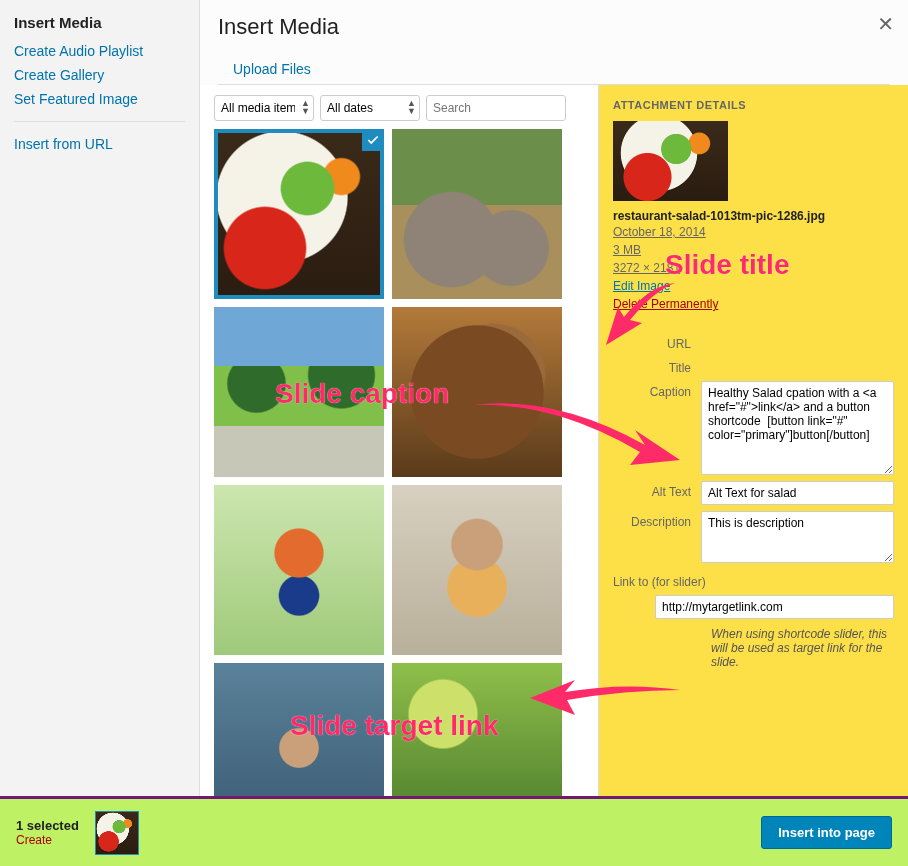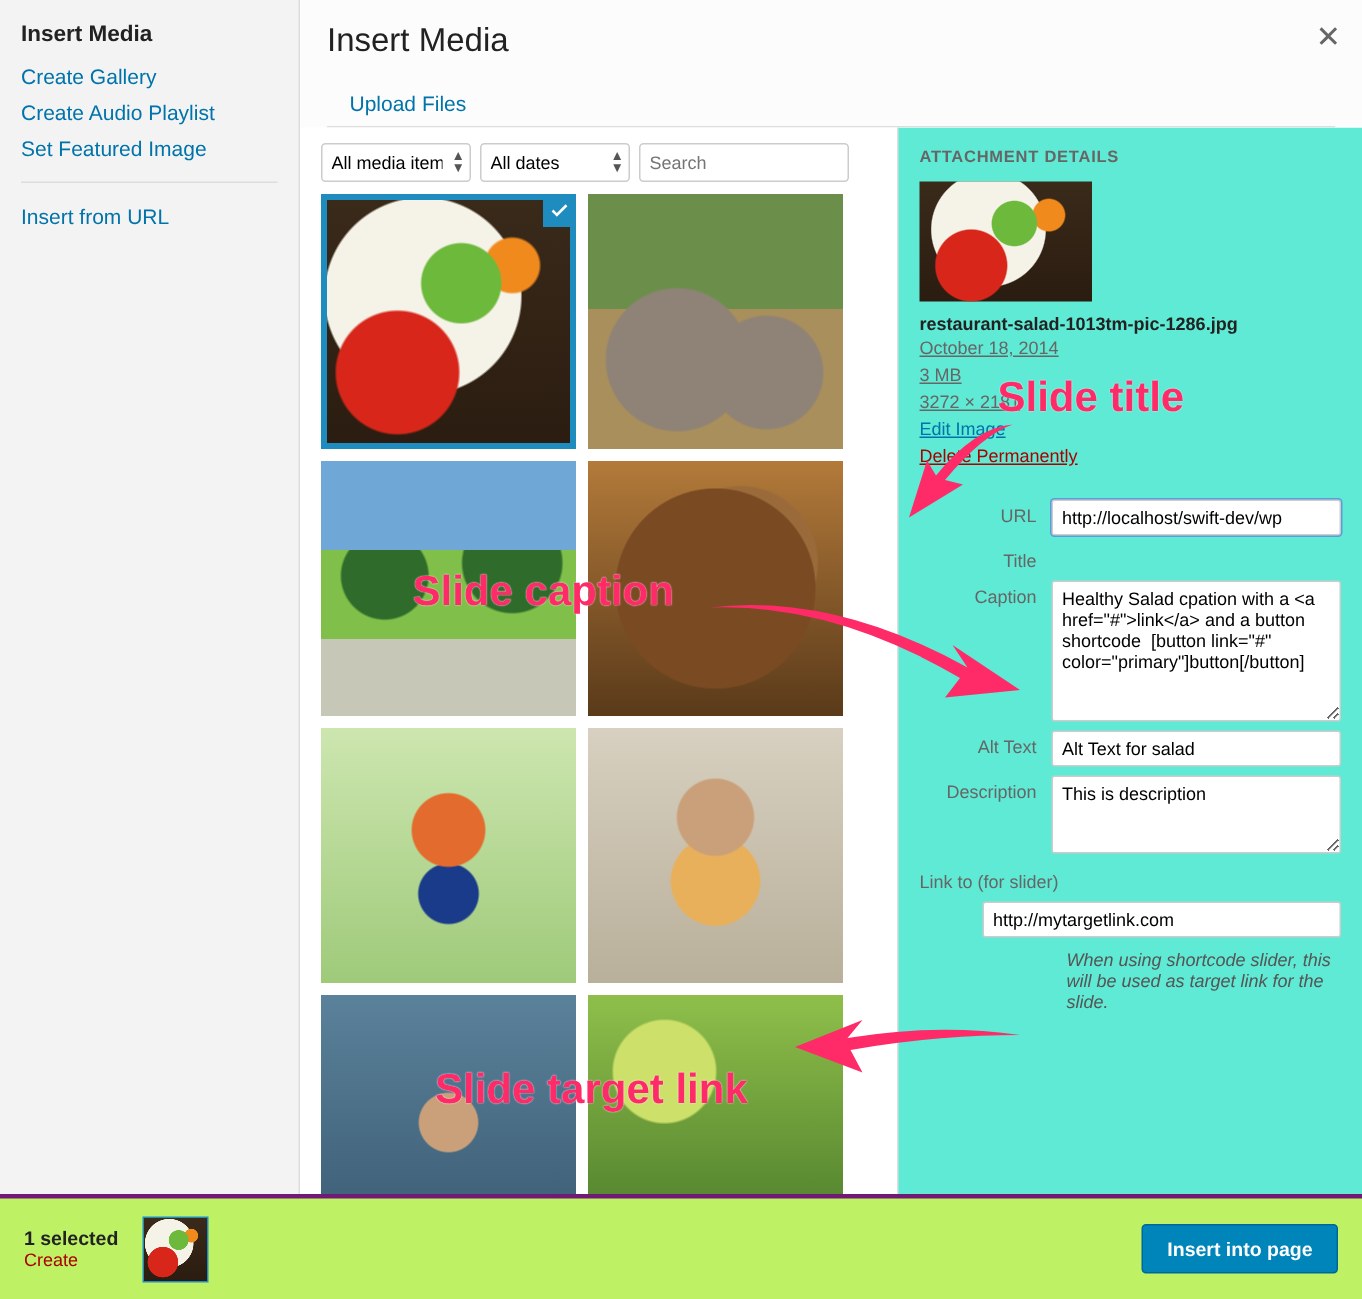--- a/index.html
+++ b/index.html
@@ -62,21 +62,21 @@
      radial-gradient(circle at 50% 35%, #caa07a 0 18%, transparent 19%),
      radial-gradient(circle at 50% 60%, #e8b05a 0 22%, transparent 23%),
      linear-gradient(#d8d0c0,#b8b09a); }
   .ph-girl2 { background:
      radial-gradient(circle at 50% 50%, #caa07a 0 16%, transparent 17%),
      linear-gradient(#5a829a,#3a5a72); }
   .ph-green { background:
      radial-gradient(circle at 30% 30%, #cde06a 0 20%, transparent 21%),
      linear-gradient(#8fbf4a,#4a7a2a); }
 
-  .details { width:310px; border-left:1px solid #ddd; background:#5eead4; padding:14px; overflow:auto; font-size:12px; }
+  .details { width:310px; border-left:1px solid #ddd; background:#fde047; padding:14px; overflow:auto; font-size:12px; }
   .details h3 { font-size:11px; font-weight:700; letter-spacing:0.5px; color:#666; text-transform:uppercase; margin:0 0 10px 0; }
   .det-thumb { width:115px; height:80px; margin-bottom:8px; }
   .fname { font-weight:700; font-size:12px; color:#222; }
   .meta-line { color:#666; font-size:12px; line-height:1.5;text-decoration:underline; }
   .link-blue { color:#0073aa; cursor:pointer; }
   .link-red { color:#a00; cursor:pointer; }
   .form-row { display:flex; align-items:flex-start; margin:6px 0; }
   .form-row label { width:88px; text-align:right; padding-right:10px; color:#666; font-size:12px; padding-top:4px; }
   .form-row input[type=text], .form-row textarea { flex:1; border:1px solid #ccc; border-radius:2px; padding:4px 6px; font-size:12px; font-family:inherit; background:#fff; }
   .form-row .url-field { border:1px solid #5b9dd9; box-shadow:0 0 0 1px #5b9dd9; }
@@ -98,22 +98,22 @@
   svg.arrow { position:absolute; overflow:visible; }
   svg.arrow path { fill:#ff2a68; }
 </style>
 </head>
 <body>
 
 <div class="modal">
   <div class="modal-body">
     <div class="sidebar">
       <h2>Insert Media</h2>
+      <div class="side-link">Create Audio Playlist</div>
       <div class="side-link">Create Gallery</div>
-      <div class="side-link">Create Audio Playlist</div>
       <div class="side-link">Set Featured Image</div>
       <div class="sep"></div>
       <div class="side-link">Insert from URL</div>
     </div>
 
     <div class="main">
       <span class="close-x">✕</span>
       <div class="main-header">
         <h1>Insert Media</h1>
         <div class="tabs">
@@ -164,21 +164,20 @@
           <div class="meta-line">October 18, 2014</div>
           <div class="meta-line">3 MB</div>
           <div class="meta-line">3272 × 2181</div>
           <div class="meta-line link-blue">Edit Image</div>
           <div class="meta-line link-red">Delete Permanently</div>
 
           <div style="height:14px"></div>
 
           <div class="form-row">
             <label>URL</label>
-            <input type="text" class="url-field" value="http://localhost/swift-dev/wp" style="">
           </div>
           <div class="form-row">
             <label>Title</label>
           </div>
           <div class="form-row">
             <label>Caption</label>
             <textarea rows="6" style="">Healthy Salad cpation with a &lt;a href="#"&gt;link&lt;/a&gt; and a button shortcode  [button link="#" color="primary"]button[/button]</textarea>
           </div>
           <div class="form-row">
             <label>Alt Text</label>

